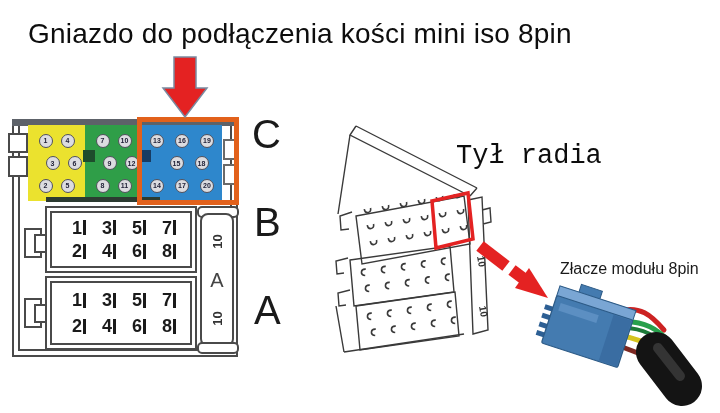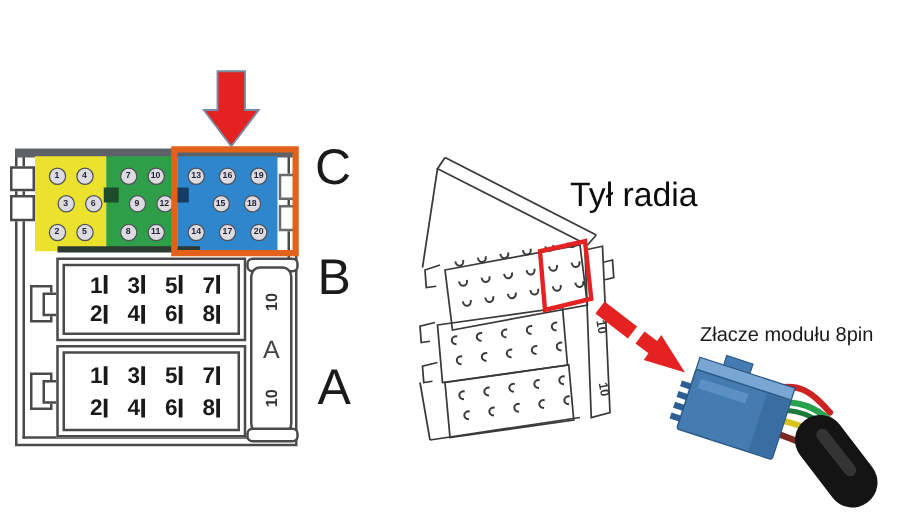--- a/index.html
+++ b/index.html
@@ -2,21 +2,21 @@
 <html><head>
 <meta charset="utf-8">
 <style>
   html,body{margin:0;padding:0;background:#fff;}
   #canvas{position:relative;width:720px;height:413px;background:#ffffff;overflow:hidden;
           font-family:"Liberation Sans",sans-serif;color:#111;}
   .abs{position:absolute;}
 
   
   #title{left:28px;top:18px;font-size:28px;letter-spacing:.2px;color:#0d0d0d;white-space:nowrap;}
-  #radio-label{left:456px;top:141px;font-size:27px;color:#0d0d0d;white-space:nowrap;}
+  #radio-label{left:456px;top:141px;font-size:27px;color:#0d0d0d;white-space:nowrap;font-family:Liberation Mono, monospace;}
   #module-label{left:560px;top:260px;font-size:16px;color:#1a1a1a;white-space:nowrap;text-align:center;}
 
   
   #housing{left:12px;top:119px;width:222px;height:234px;border:2px solid #4a4a4a;background:#fff;}
   #housing::after{content:"";position:absolute;left:4px;right:4px;bottom:4px;top:4px;
                   border:2px solid #4a4a4a;border-top:none;pointer-events:none;}
   #topbar{left:12px;top:119px;width:226px;height:7px;background:#5d6269;z-index:2;}
   #botbar{left:46px;top:197px;width:114px;height:5px;background:#2c3b31;z-index:3;}
 
   .tab{border:2px solid #4a4a4a;background:#fff;z-index:3;}
@@ -57,20 +57,21 @@
   #letter-b{left:254px;top:202px;}
   #letter-a{left:254px;top:290px;}
 
   #overlay{left:0;top:0;z-index:6;pointer-events:none;}
 </style>
 </head>
 <body>
 
 <div id="canvas">
 
+  <div class="abs" id="title">Gniazdo do podłączenia kości mini iso 8pin</div>
   <div class="abs" id="radio-label">Tył radia</div>
   <div class="abs" id="module-label">Złacze modułu 8pin</div>
 
   <div class="abs" id="housing"></div>
   <div class="abs" id="topbar"></div>
   <div class="abs tab" style="left:8px;top:133px;width:16px;height:16px;"></div>
   <div class="abs tab" style="left:8px;top:156px;width:16px;height:17px;"></div>
 
   <div class="abs cblock" id="block-yellow" style="left: 28px; width: 57px; background: rgb(235, 226, 46);">
       <div class="prow">

